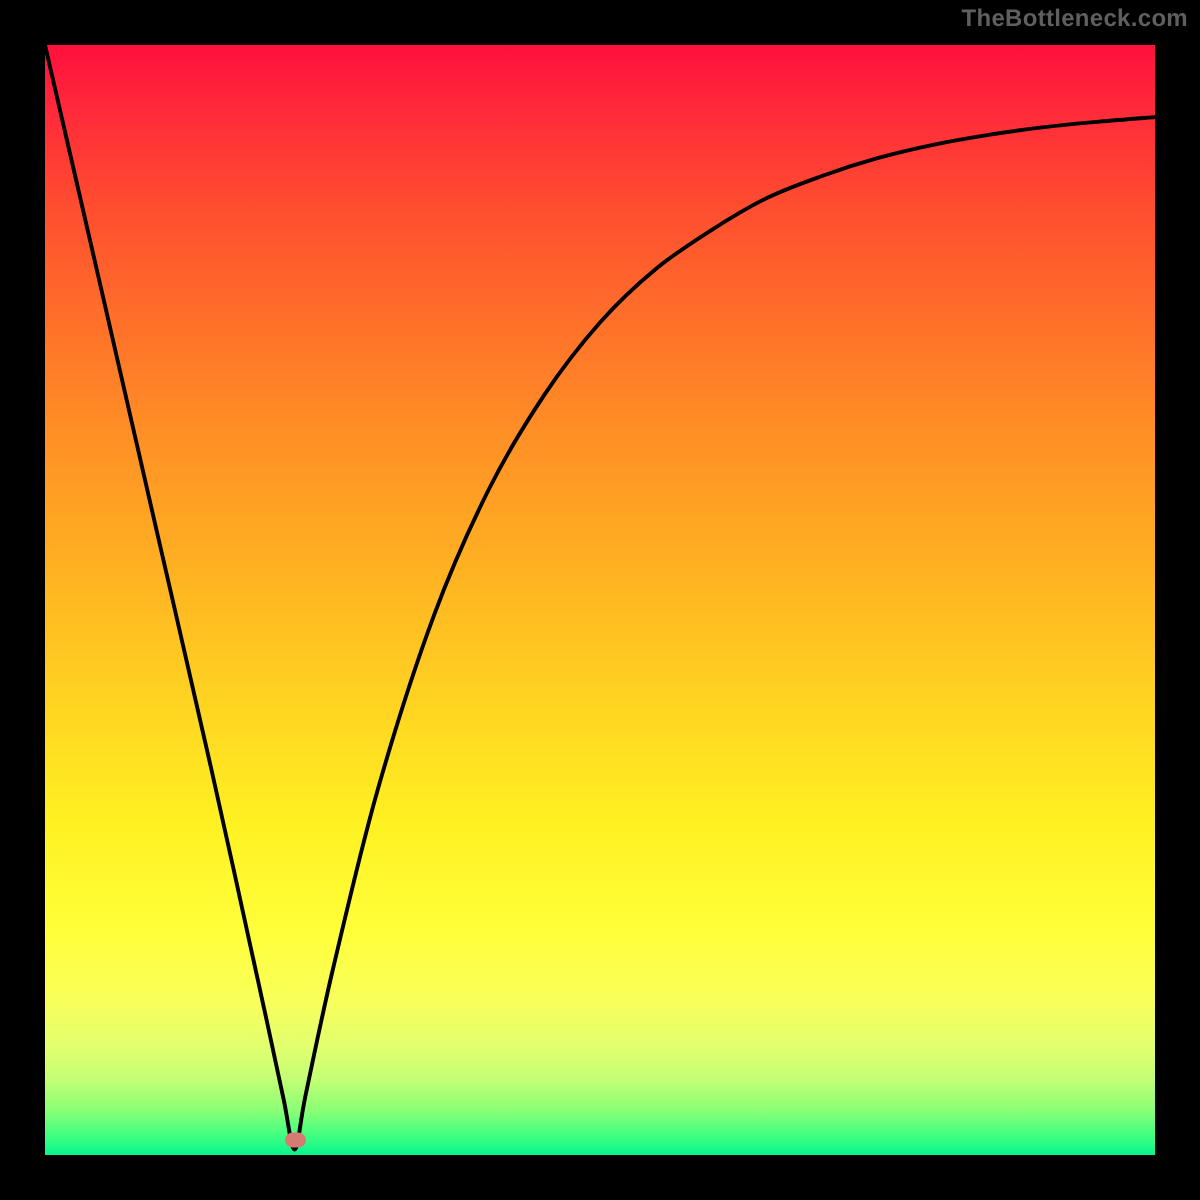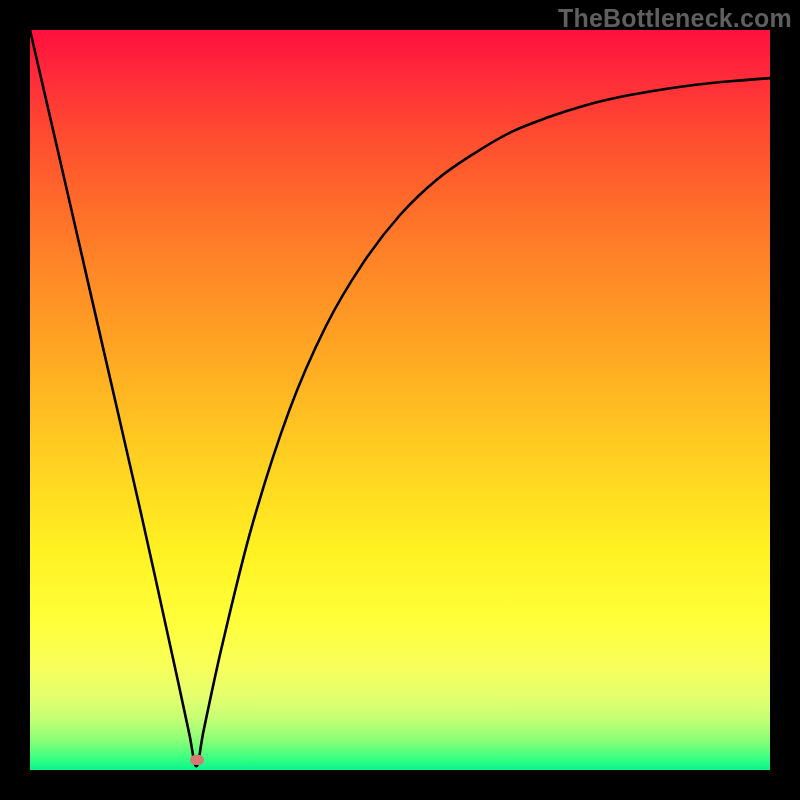--- a/index.html
+++ b/index.html
@@ -52,21 +52,21 @@
     position: absolute;
     width: 14px;
     height: 10px;
     border-radius: 5px;
     transform: translate(-50%, -50%);
   }
   .watermark {
     position: absolute;
     top: 4px;
     right: 8px;
-    font-size: 25px;
+    font-size: 16px;
     font-weight: 600;
     color: #5f5f5f;
     letter-spacing: 0.2px;
     user-select: none;
   }
 </style>
 </head>
 <body>
 
 <div class="frame">

